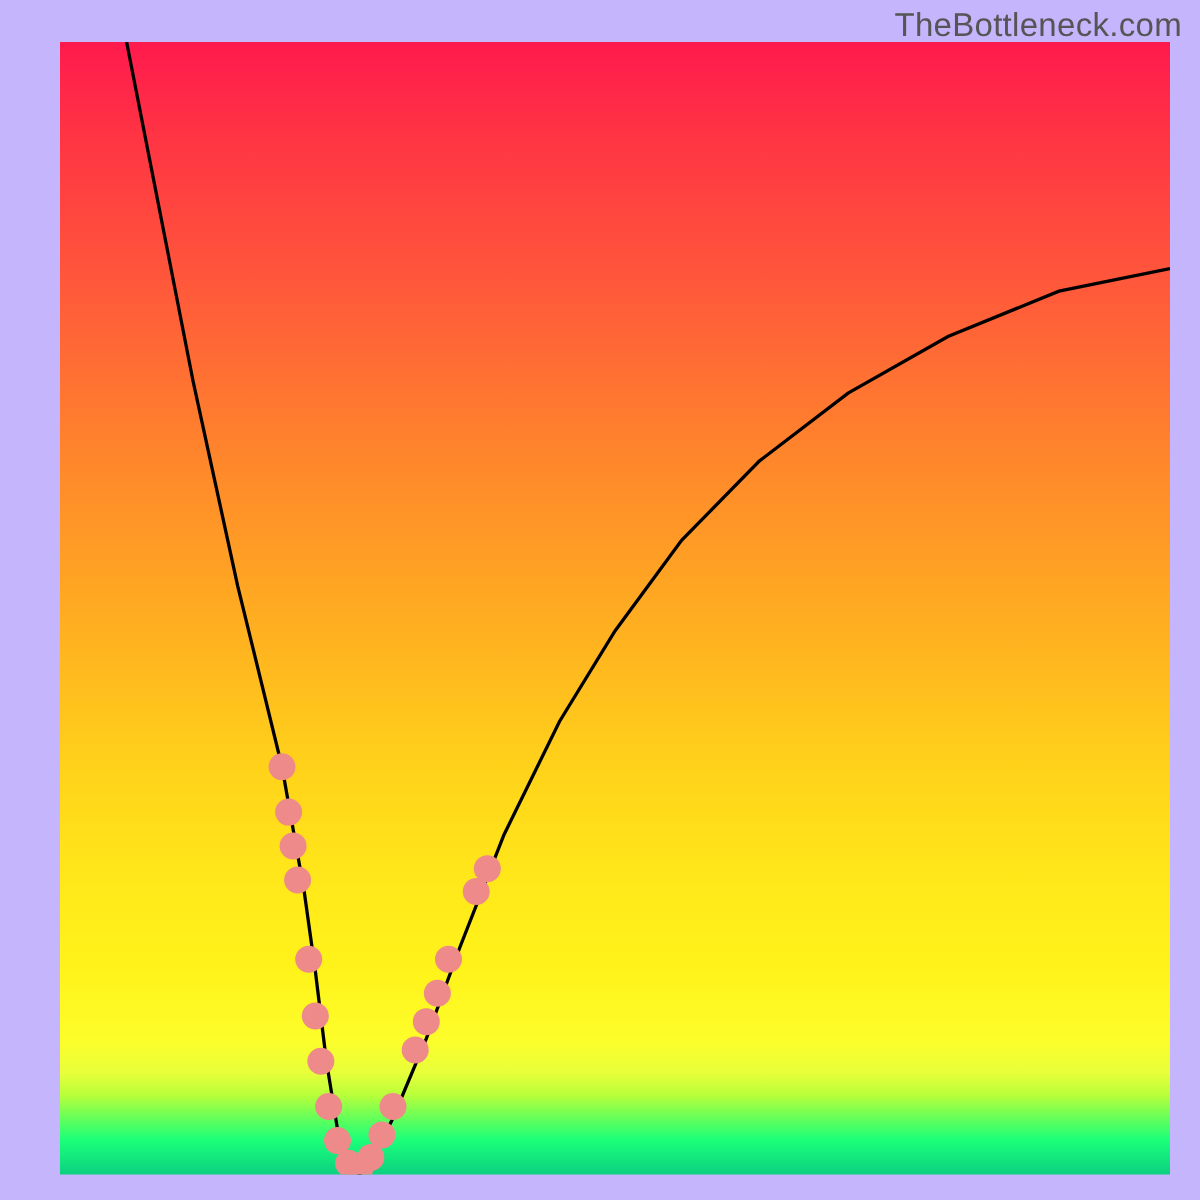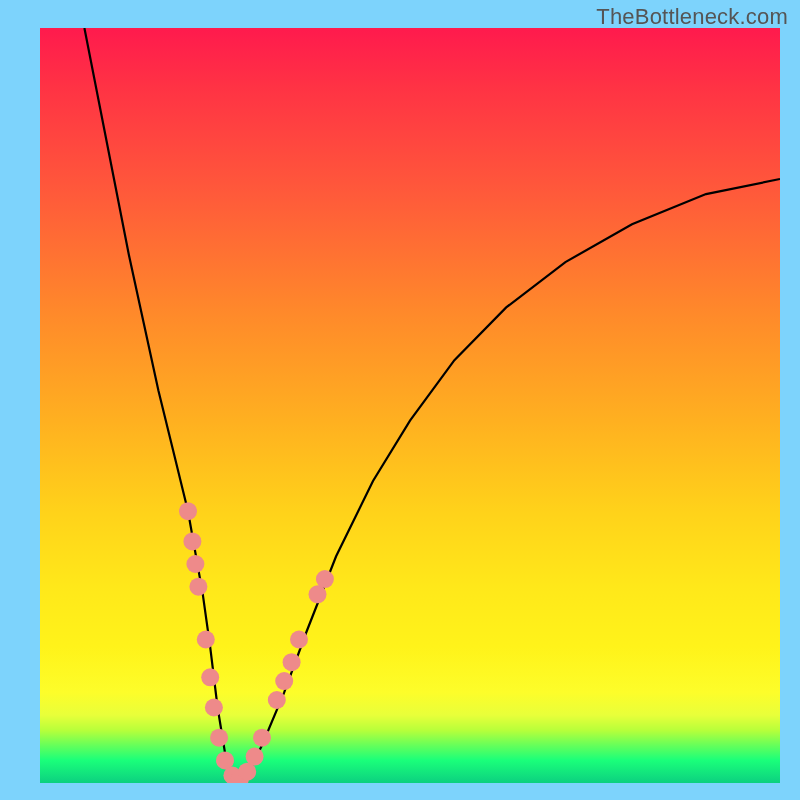--- a/index.html
+++ b/index.html
@@ -9,21 +9,21 @@
     height: 800px;
     background: #000;
     overflow: hidden;
   }
   .frame {
     position: absolute;
     left: 0;
     top: 0;
     width: 800px;
     height: 800px;
-    background: #7dd3fc;
+    background: #c4b5fd;
   }
   .plot {
     position: absolute;
     left: 40px;
     top: 28px;
     width: 740px;
     height: 755px;
     
     background: linear-gradient(
       to bottom,

